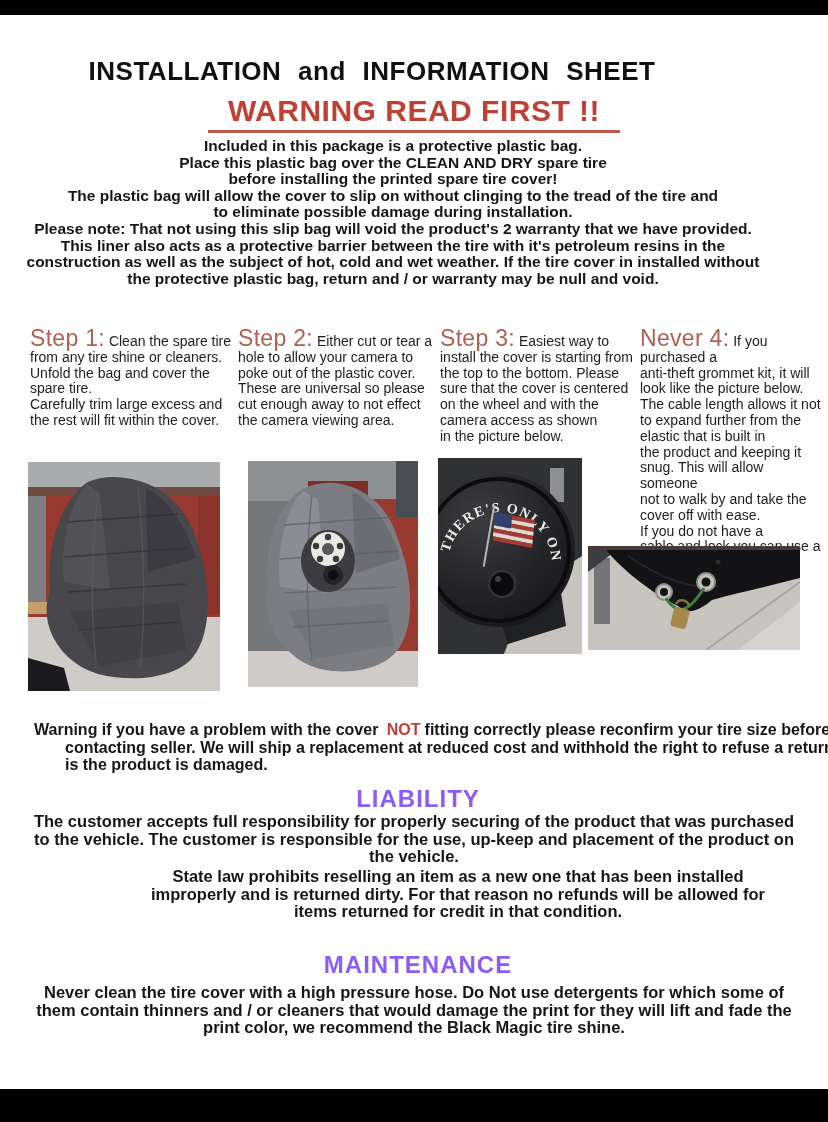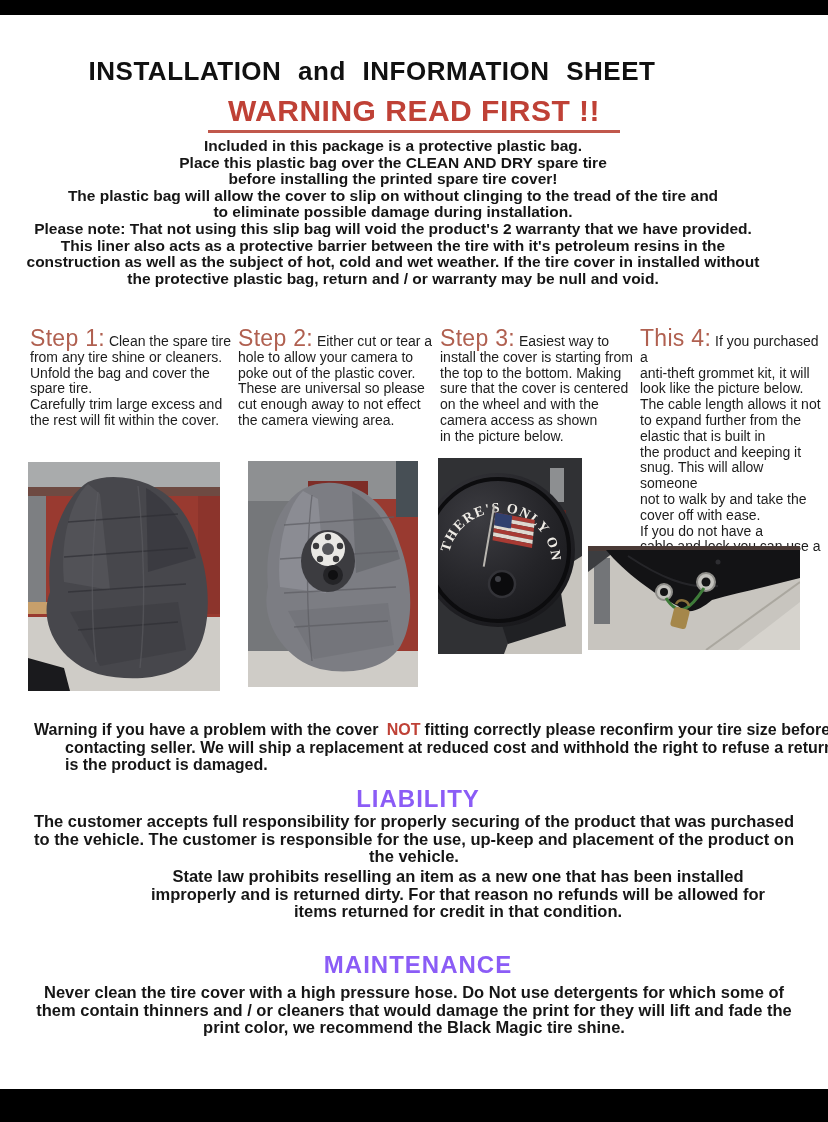--- a/index.html
+++ b/index.html
@@ -98,28 +98,28 @@
     <p><span class="step-label">Step 2:</span> <span>Either cut or tear a
 hole to allow your camera to
 poke out of the plastic cover.
 These are universal so please
 cut enough away to not effect
 the camera viewing area.</span></p>
   </div>
   <div class="step step3">
     <p><span class="step-label">Step 3:</span> <span>Easiest way to
 install the cover is starting from
-the top to the bottom. Making
+the top to the bottom. Please
 sure that the cover is centered
 on the wheel and with the
 camera access as shown
 in the picture below.</span></p>
   </div>
   <div class="step step4">
-    <p><span class="step-label">This 4:</span> <span>If you purchased a
+    <p><span class="step-label">Never 4:</span> <span>If you purchased a
 anti-theft grommet kit, it will
 look like the picture below.
 The cable length allows it not
 to expand further from the
 elastic that is built in
 the product and keeping it
 snug. This will allow someone
 not to walk by and take the
 cover off with ease.
 If you do not have a

